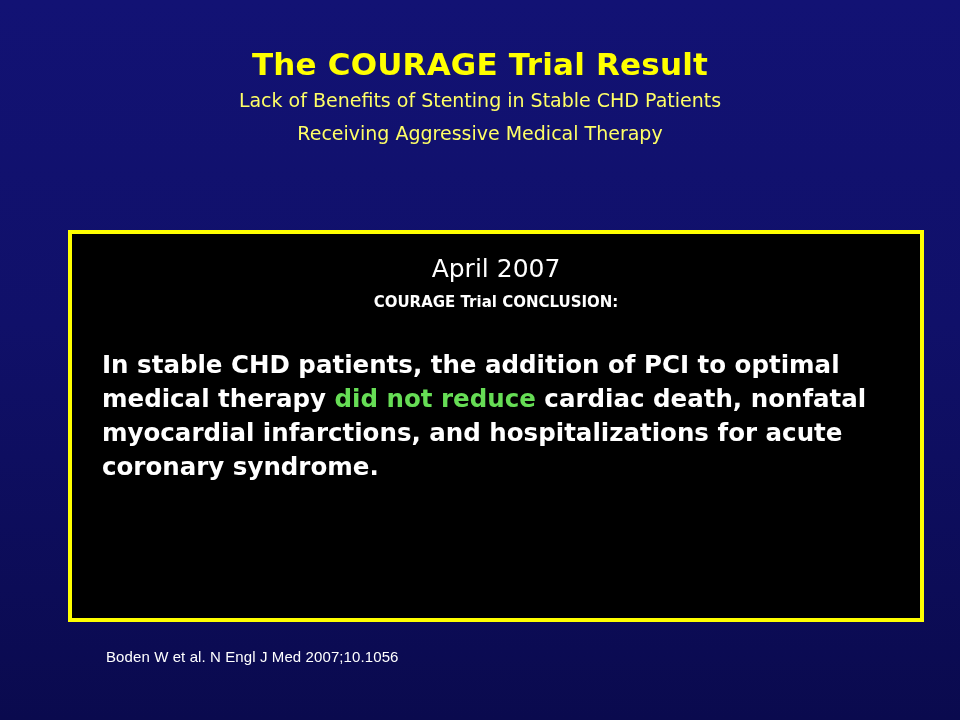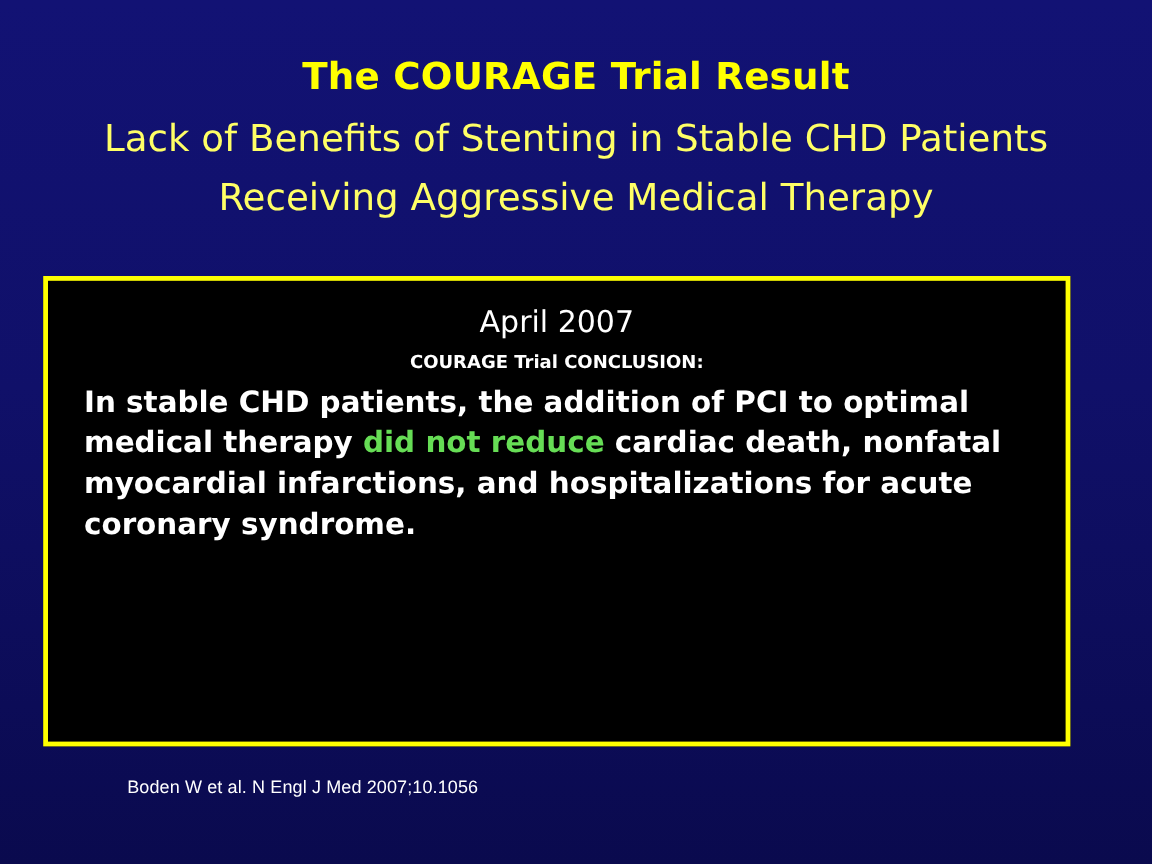--- a/index.html
+++ b/index.html
@@ -29,28 +29,28 @@
   }
   .title-main {
     color: #ffff00;
     font-size: 31px;
     font-weight: bold;
     line-height: 40px;
     letter-spacing: 0.2px;
   }
   .title-sub {
     color: #ffff66;
-    font-size: 31px;
+    font-size: 19px;
     font-weight: normal;
     line-height: 33px;
-    margin-top: 16px;
+    margin-top: 0;
   }
   .conclusion-box {
     position: absolute;
-    left: 36px;
+    left: 68px;
     top: 230px;
     width: 856px;
     height: 392px;
     background: #000000;
     border: 4px solid #ffff00;
     box-sizing: border-box;
   }
   .box-inner {
     padding: 18px 22px 10px 22px;
   }
@@ -62,20 +62,21 @@
     font-size: 25px;
     line-height: 34px;
     font-weight: normal;
   }
   .box-conclusion-label {
     font-size: 15px;
     line-height: 32px;
     font-weight: bold;
   }
   .box-body {
+    margin-top: 30px;
     color: #ffffff;
     font-size: 24.5px;
     font-weight: bold;
     line-height: 34px;
     text-align: left;
     padding-left: 8px;
   }
   .highlight {
     color: #66dd55;
     font-weight: bold;

